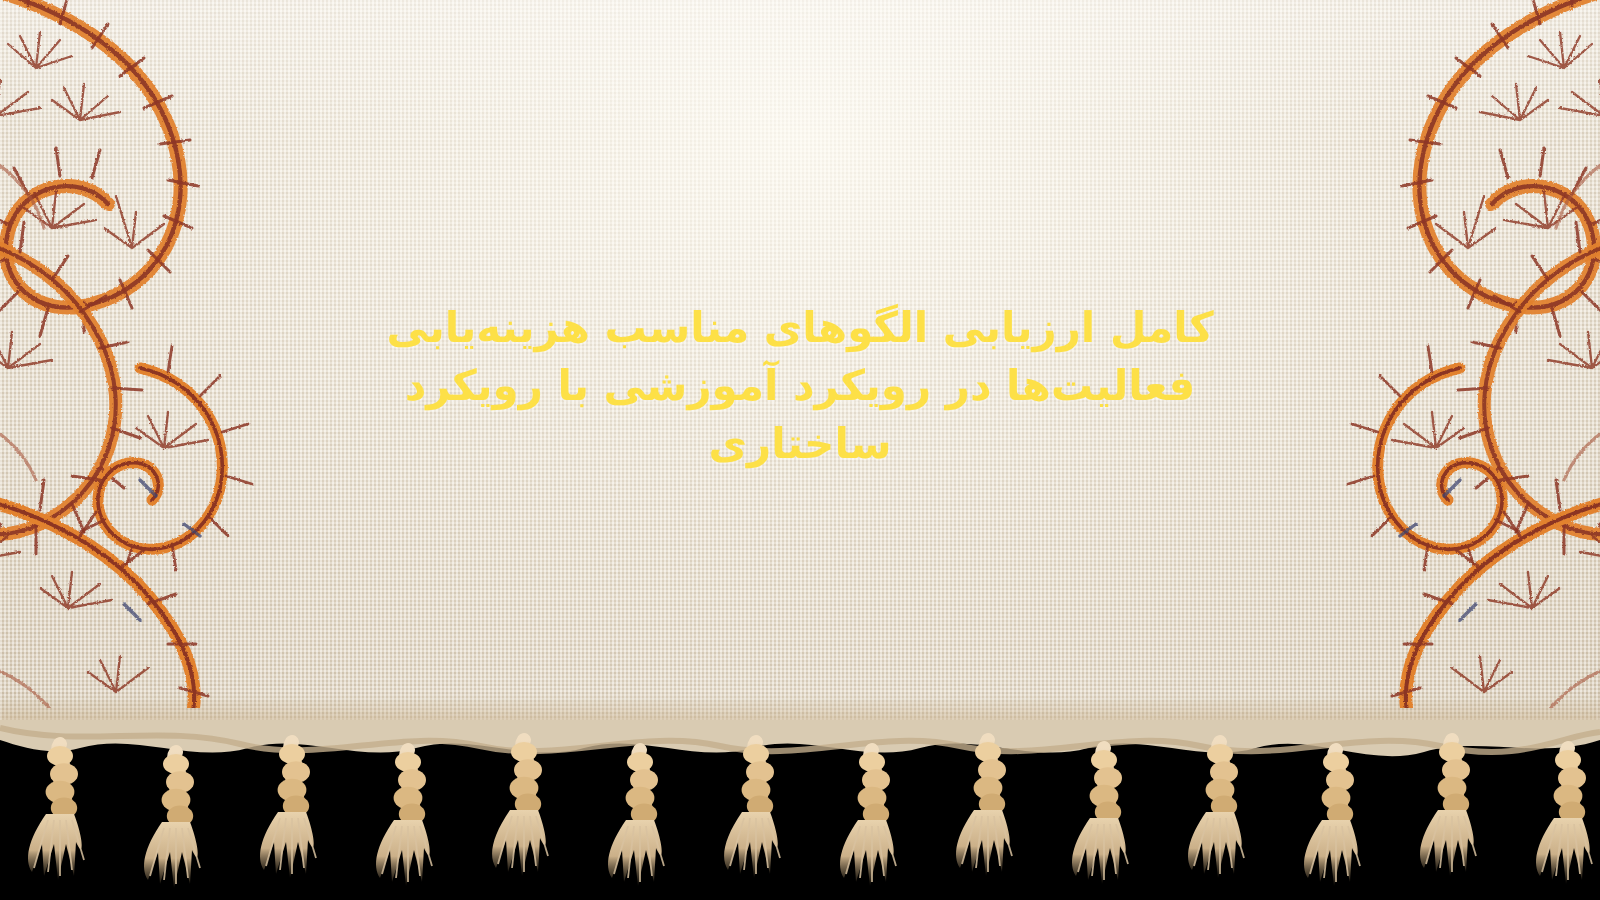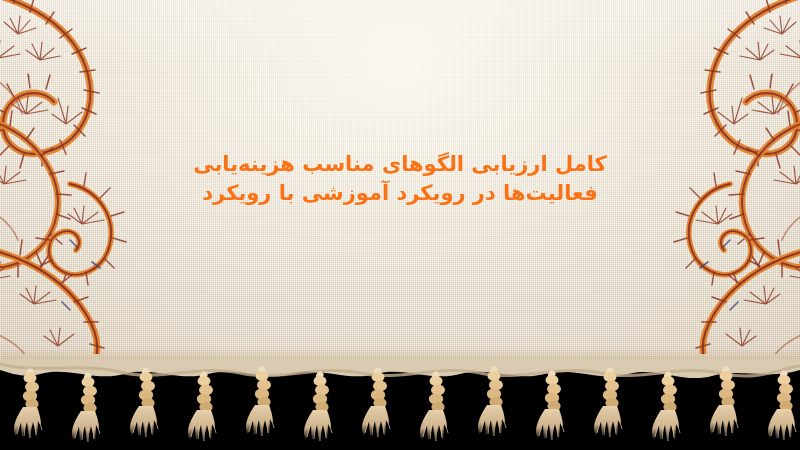--- a/index.html
+++ b/index.html
@@ -53,21 +53,21 @@
 
   
   .title-block{
     position:absolute;left:0;right:0;top:150px;
     text-align:center;
     direction:rtl;
     z-index:5;
   }
   .title-line{
     display:block;
-    color:#f97316;
+    color:#fde047;
     font-weight:bold;
     font-size:21px;
     line-height:29px;
     letter-spacing:0px;
     text-shadow:0 1px 0 rgba(255,255,255,.28);
     white-space:nowrap;
   }
 
   
   .fringe{
@@ -324,20 +324,21 @@
           <path d="M-30,206 C6,206 34,222 44,246"></path>
           <path d="M-30,330 C12,330 44,346 56,368"></path>
         </g>
       </g>
     </svg>
   </div>
 
   <div class="title-block">
     <span class="title-line">کامل ارزیابی الگوهای مناسب هزینه‌یابی</span>
     <span class="title-line">فعالیت‌ها در رویکرد آموزشی با رویکرد</span>
+    <span class="title-line">ساختاری</span>
   </div>
 
   <div class="fringe">
     <svg viewBox="0 0 800 90" preserveAspectRatio="none" aria-hidden="true">
       <defs>
         <linearGradient id="cord" x1="0" y1="0" x2="0" y2="1">
           <stop offset="0%" stop-color="#f0ddc0"></stop>
           <stop offset="45%" stop-color="#dcbe93"></stop>
           <stop offset="100%" stop-color="#b9945f"></stop>
         </linearGradient>

